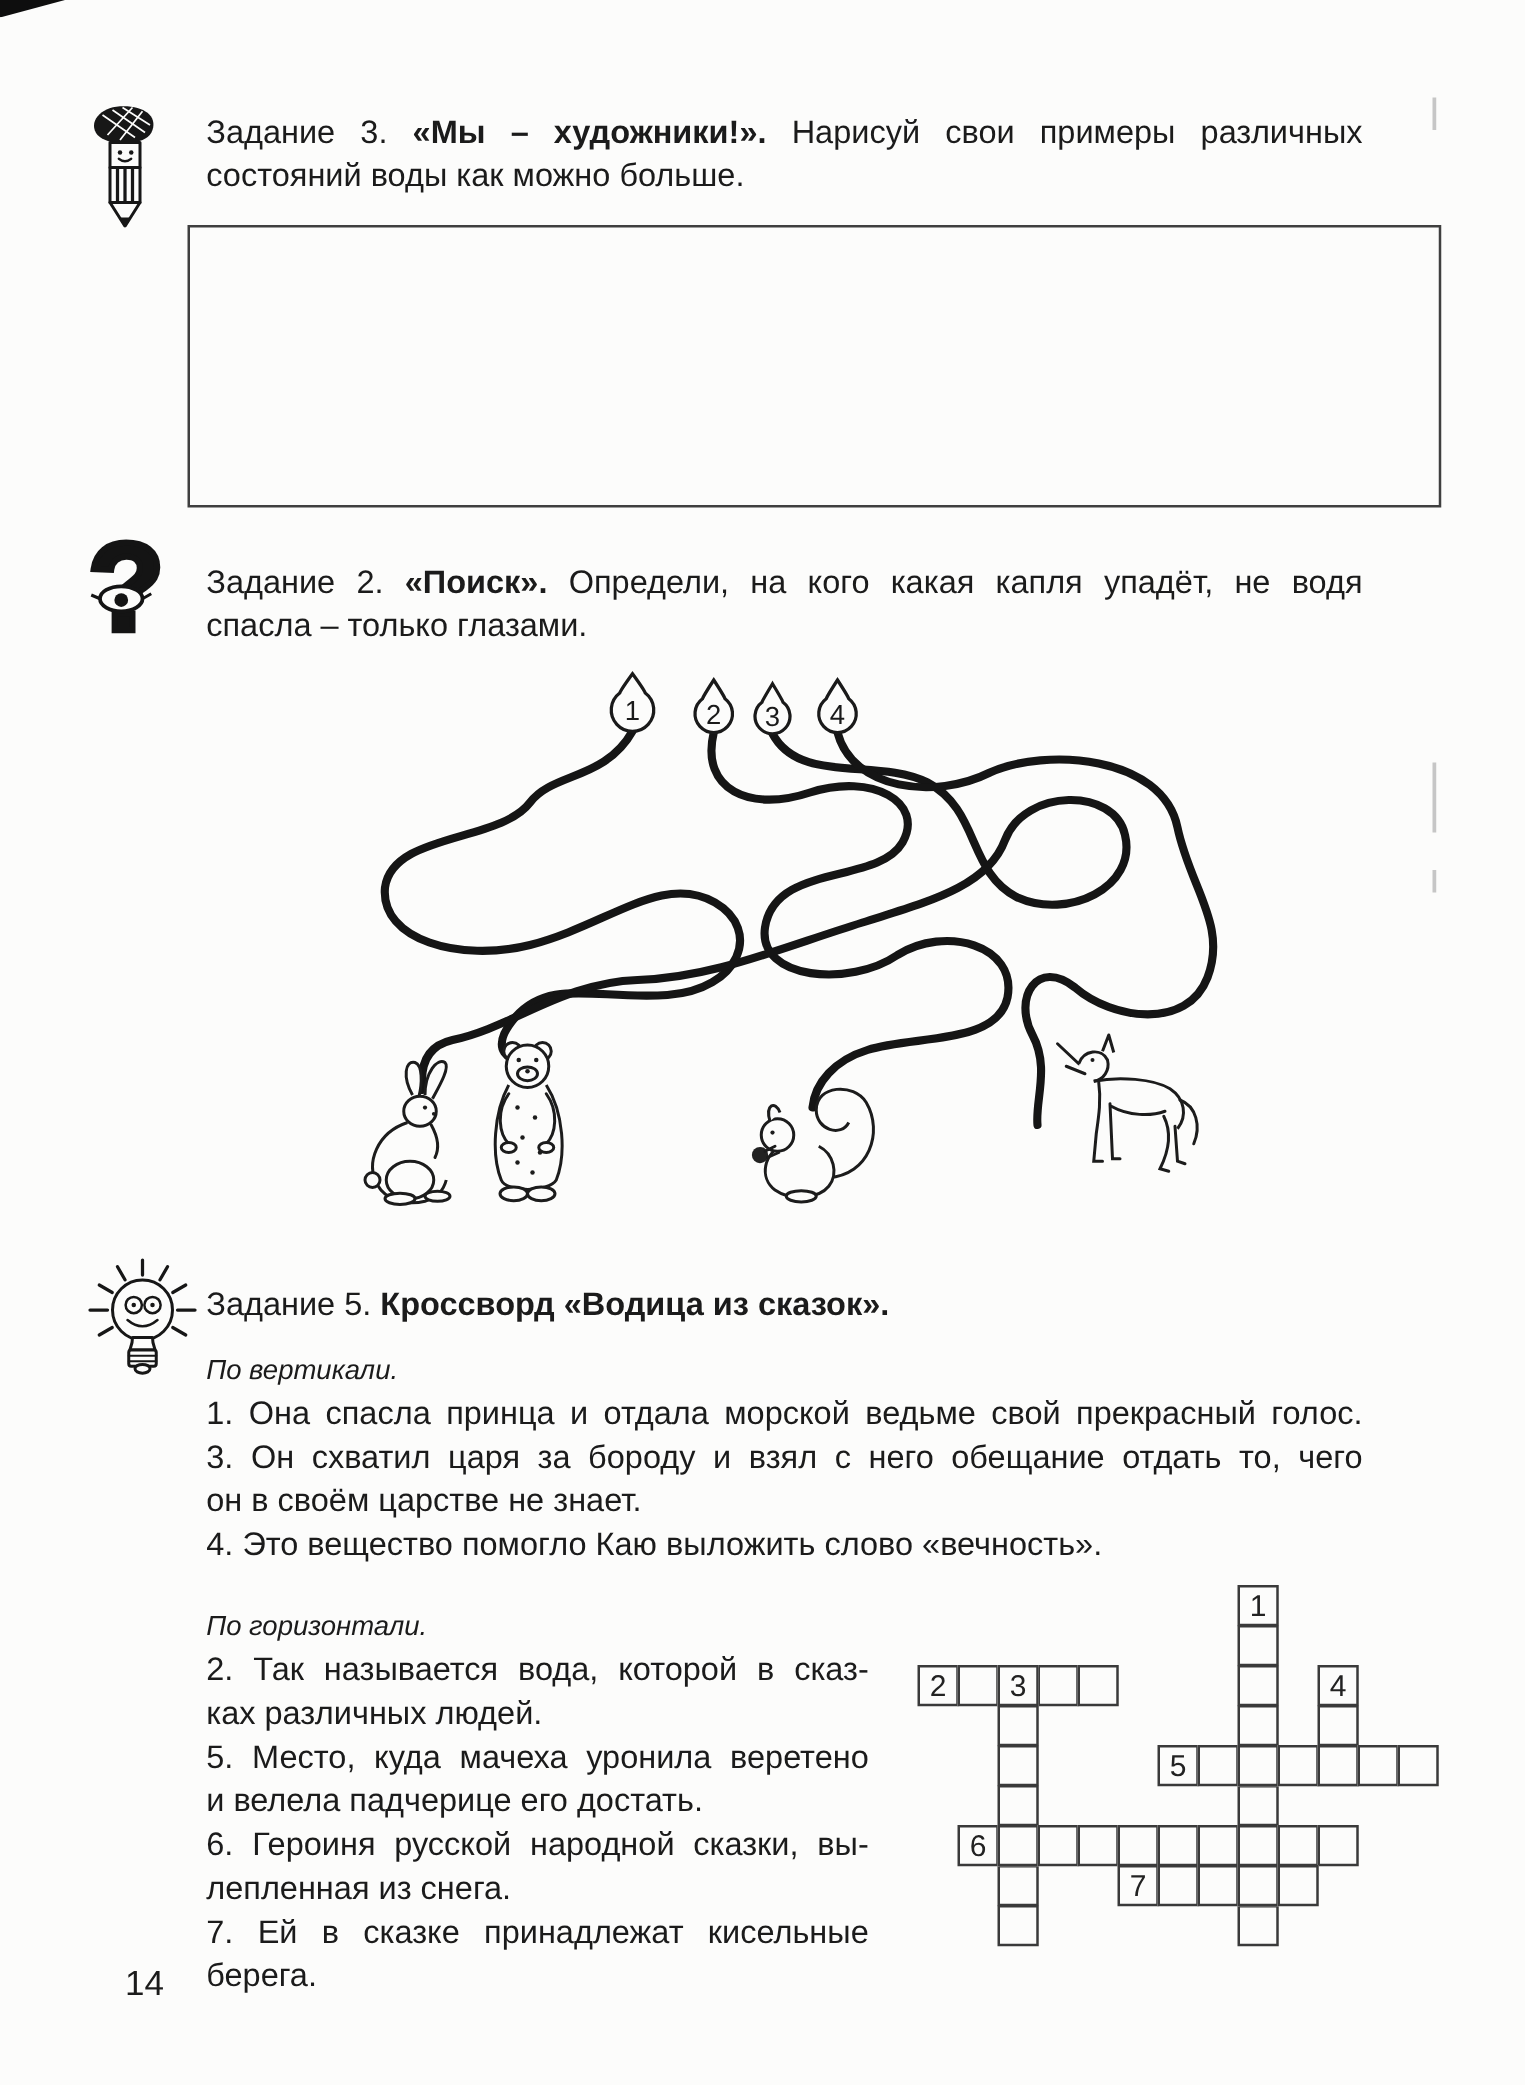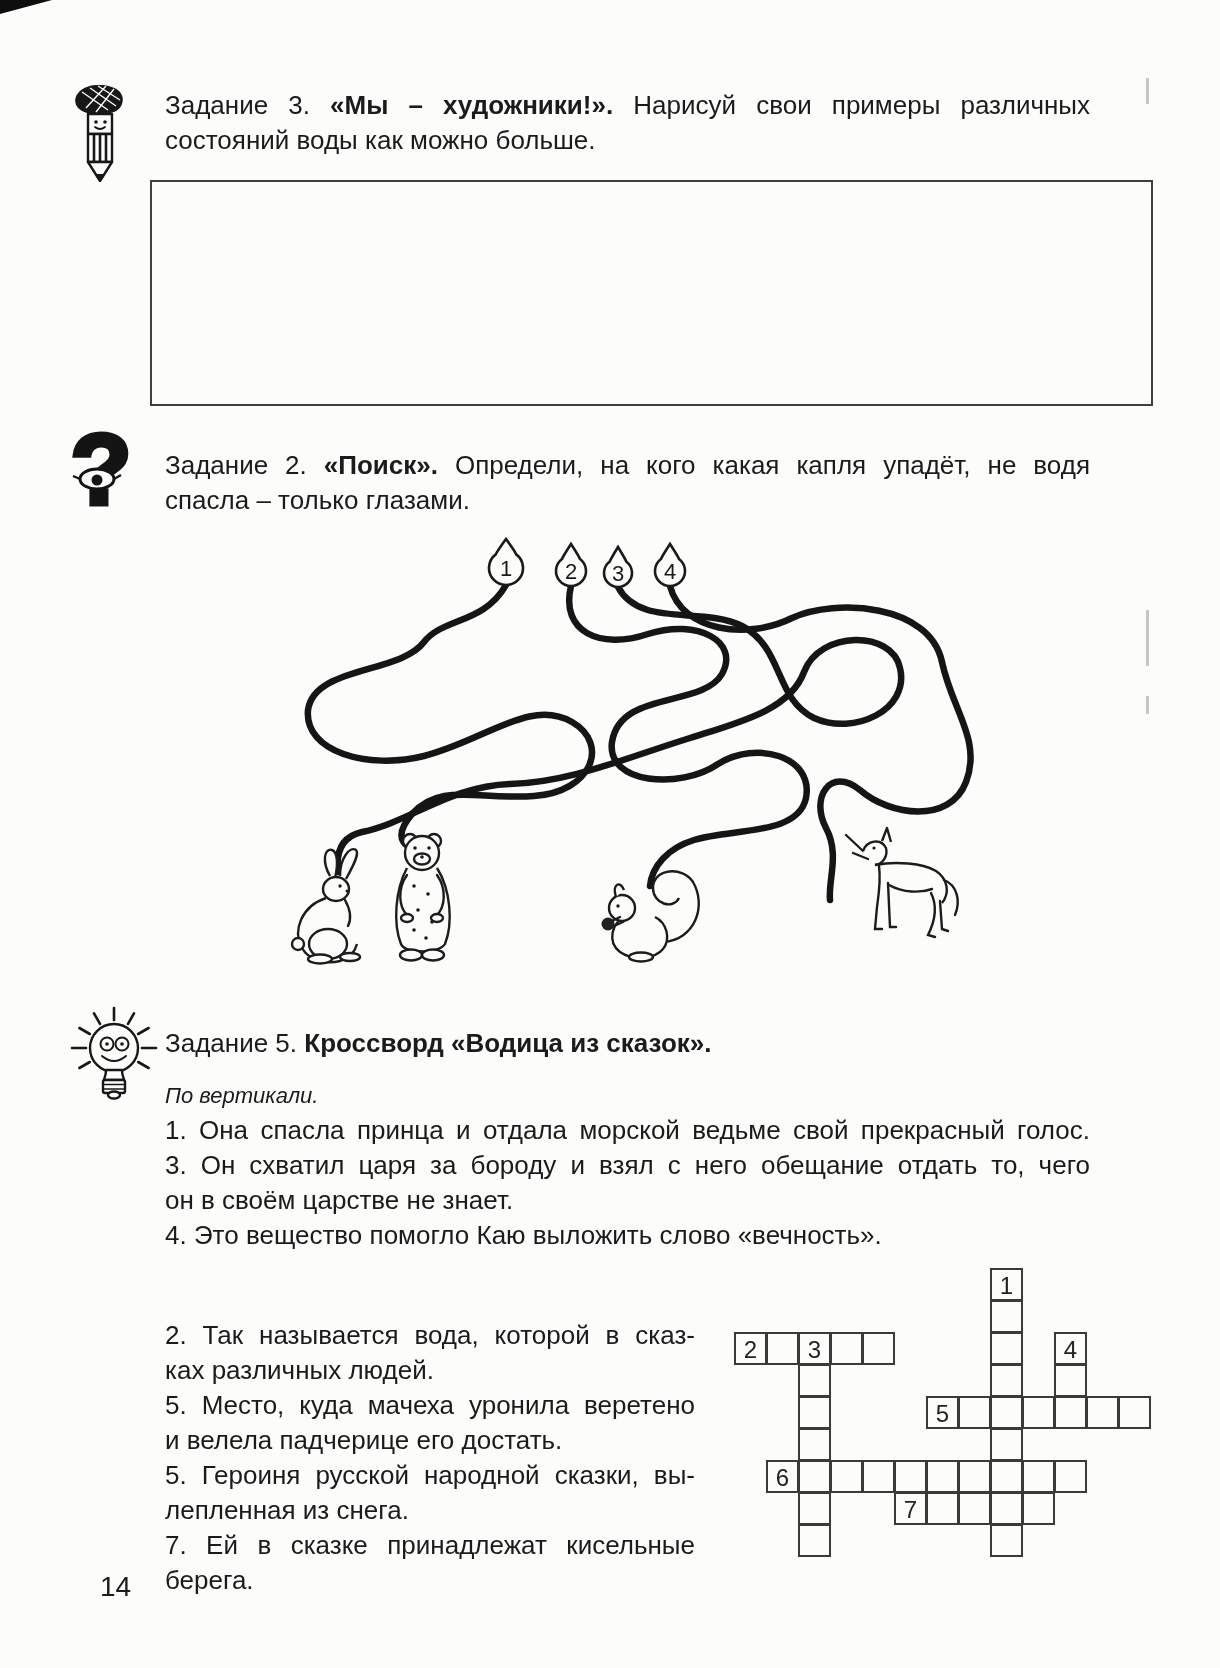--- a/index.html
+++ b/index.html
@@ -190,27 +190,28 @@
 
   <div class="abs ital-label" style="left:165px;top:1078px;width:925px">По вертикали.</div>
 
   <div class="abs tblock" style="left:165px;top:1113px;width:925px">
       <div class="line justify"><span class="seg-r">1. Она спасла принца и отдала морской ведьме свой прекрасный голос.</span></div>
       <div class="line justify"><span class="seg-r">3. Он схватил царя за бороду и взял с него обещание отдать то, чего</span></div>
       <div class="line"><span class="seg-r">он в своём царстве не знает.</span></div>
       <div class="line"><span class="seg-r">4. Это вещество помогло Каю выложить слово «вечность».</span></div>
     </div>
 
+  <div class="abs ital-label" style="left:165px;top:1283px;width:530px">По горизонтали.</div>
 
   <div class="abs tblock" style="left:165px;top:1318px;width:530px">
       <div class="line justify"><span class="seg-r">2. Так называется вода, которой в сказ-</span></div>
       <div class="line"><span class="seg-r">ках различных людей.</span></div>
       <div class="line justify"><span class="seg-r">5. Место, куда мачеха уронила веретено</span></div>
       <div class="line"><span class="seg-r">и велела падчерице его достать.</span></div>
-      <div class="line justify"><span class="seg-r">5. Героиня русской народной сказки, вы-</span></div>
+      <div class="line justify"><span class="seg-r">6. Героиня русской народной сказки, вы-</span></div>
       <div class="line"><span class="seg-r">лепленная из снега.</span></div>
       <div class="line justify"><span class="seg-r">7. Ей в сказке принадлежат кисельные</span></div>
       <div class="line"><span class="seg-r">берега.</span></div>
     </div>
 
   <div class="abs" id="crossword-grid" style="left:734px;top:1268px;width:420px;height:292px">
       <div class="cw-cell" style="left: 256px; top: 0px;">
         <div class="cw-num">1</div>
       </div>
       <div class="cw-cell" style="left: 256px; top: 32px;"></div>

